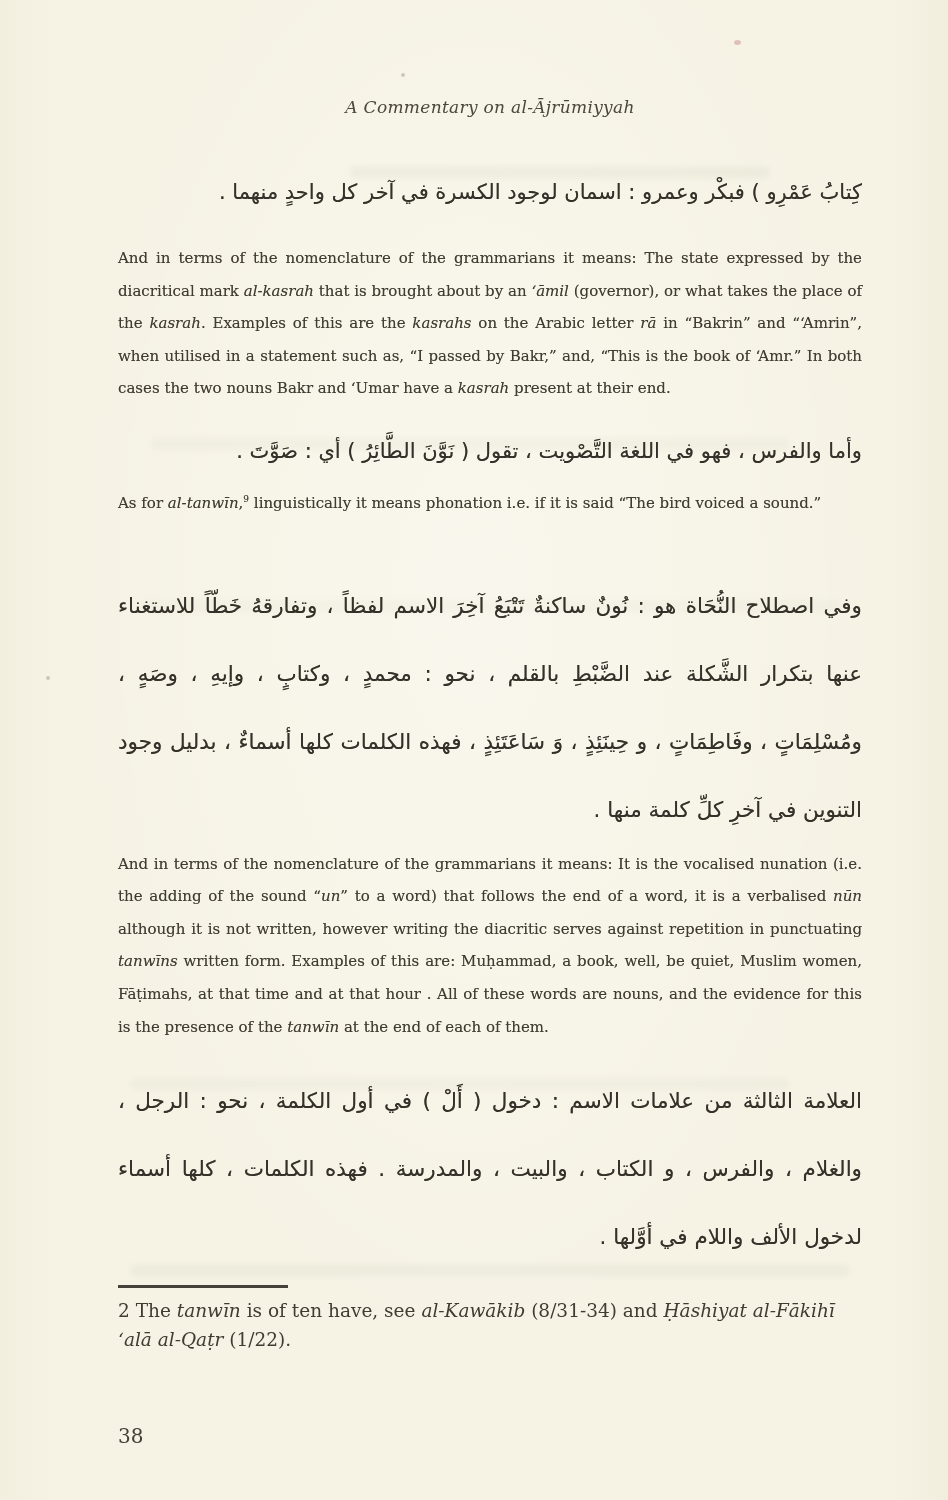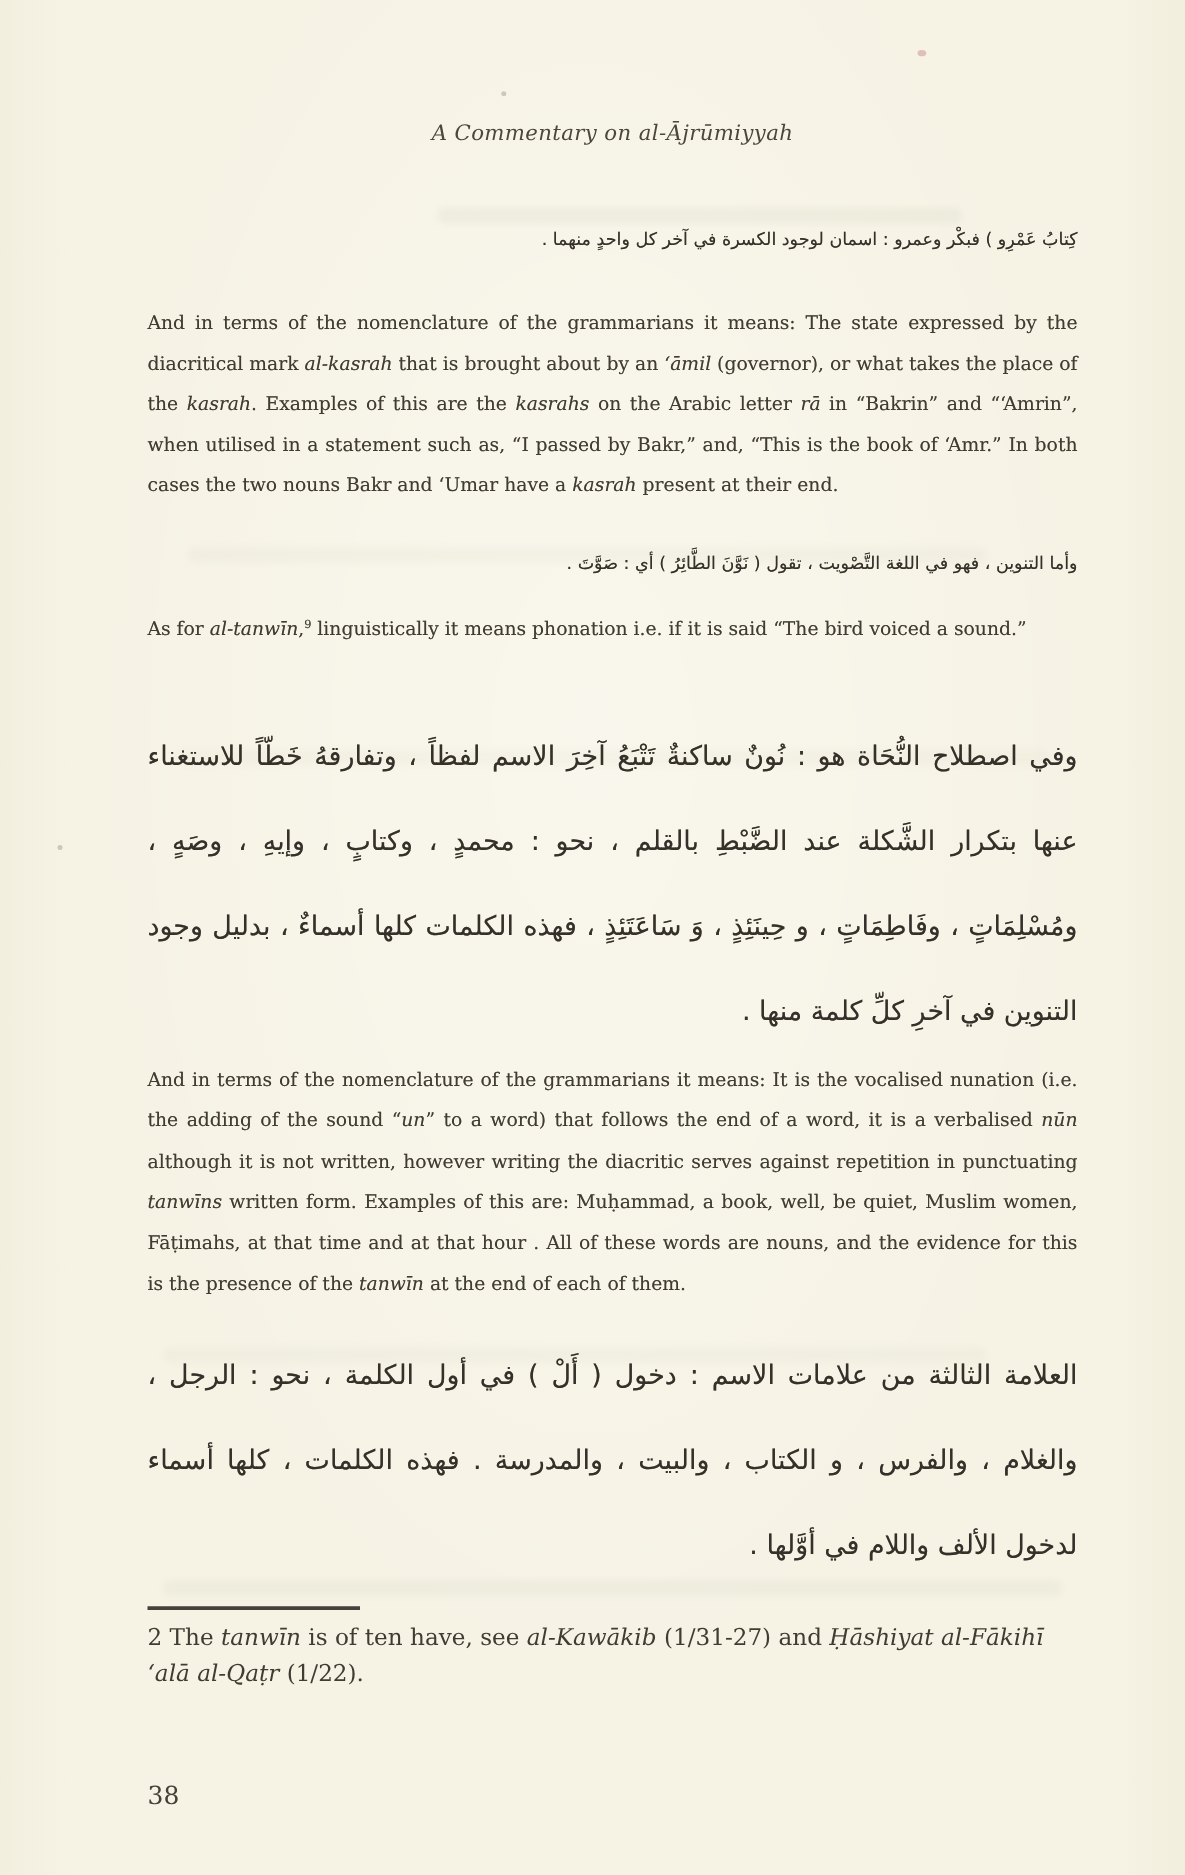--- a/index.html
+++ b/index.html
@@ -31,21 +31,21 @@
     margin-bottom: 50px;
   }
   .arabic {
     direction: rtl;
     unicode-bidi: embed;
     font-family: "DejaVu Sans", sans-serif;
     color: #35312a;
     text-shadow: 0 0 0.5px rgba(53,49,42,0.55);
   }
   .ar-line {
-    font-size: 14px;
+    font-size: 21px;
     line-height: 48px;
     text-align: right;
   }
   .ar-para {
     font-size: 21.5px;
     line-height: 68px;
     text-align: justify;
     text-align-last: right;
   }
   .en {
@@ -111,31 +111,31 @@
   <span class="ghost ghost-5"></span>
 
   <div class="content">
 
     <div class="running-header">A Commentary on al-Ājrūmiyyah</div>
 
     <div class="arabic ar-line mb-kitab">كِتابُ عَمْرِو ) فبكْر وعمرو : اسمان لوجود الكسرة في آخر كل واحدٍ منهما .</div>
 
     <p class="en mb-p1" style="margin:0 0 22px 0;"><span>And in terms of the nomenclature of the grammarians it means: The state expressed by the diacritical mark </span><span class="it">al-kasrah</span><span> that is brought about by an </span><span class="it">‘āmil</span><span> (governor), or what takes the place of the </span><span class="it">kasrah</span><span>. Examples of this are the </span><span class="it">kasrahs</span><span> on the Arabic letter </span><span class="it">rā</span><span> in “Bakrin” and “‘Amrin”, when utilised in a statement such as, “I passed by Bakr,” and, “This is the book of ‘Amr.” In both cases the two nouns Bakr and ‘Umar have a </span><span class="it">kasrah</span><span> present at their end.</span></p>
 
-    <div class="arabic ar-line mb-ar2">وأما التنوين ، فهو في اللغة التَّصْويت ، تقول ( نَوَّنَ الطَّائِرُ ) أي : صَوَّتَ .</div>
+    <div class="arabic ar-line mb-ar2">وأما والفرس ، فهو في اللغة التَّصْويت ، تقول ( نَوَّنَ الطَّائِرُ ) أي : صَوَّتَ .</div>
 
     <p class="en mb-p2" style="margin:0 0 52px 0;"><span>As for </span><span class="it">al-tanwīn</span><span>,</span><sup>9</sup><span> linguistically it means phonation i.e. if it is said “The bird voiced a sound.”</span></p>
 
     <div class="arabic ar-para mb-arpara1">وفي اصطلاح النُّحَاة هو : نُونٌ ساكنةٌ تَتْبَعُ آخِرَ الاسم لفظاً ، وتفارقهُ خَطّاً للاستغناء عنها بتكرار الشَّكلة عند الضَّبْطِ بالقلم ، نحو : محمدٍ ، وكتابٍ ، وإيهِ ، وصَهٍ ، ومُسْلِمَاتٍ ، وفَاطِمَاتٍ ، و حِينَئِذٍ ، وَ سَاعَتَئِذٍ ، فهذه الكلمات كلها أسماءٌ ، بدليل وجود التنوين في آخرِ كلِّ كلمة منها .</div>
 
     <p class="en mb-p3" style="margin:0 0 24px 0;"><span>And in terms of the nomenclature of the grammarians it means: It is the vocalised nunation (i.e. the adding of the sound “</span><span class="it">un</span><span>” to a word) that follows the end of a word, it is a verbalised </span><span class="it">nūn</span><span> although it is not written, however writing the diacritic serves against repetition in punctuating </span><span class="it">tanwīns</span><span> written form. Examples of this are: Muḥammad, a book, well, be quiet, Muslim women, Fāṭimahs, at that time and at that hour . All of these words are nouns, and the evidence for this is the presence of the </span><span class="it">tanwīn</span><span> at the end of each of them.</span></p>
 
     <div class="arabic ar-para mb-arpara2">العلامة الثالثة من علامات الاسم : دخول ( أَلْ ) في أول الكلمة ، نحو : الرجل ، والغلام ، والفرس ، و الكتاب ، والبيت ، والمدرسة . فهذه الكلمات ، كلها أسماء لدخول الألف واللام في أوَّلها .</div>
 
     <div class="footnote-rule"></div>
 
-    <p class="footnote" style="margin:0;"><span>2 The </span><span class="it">tanwīn</span><span> is of ten have, see </span><span class="it">al-Kawākib</span><span> (1/31-27) and </span><span class="it">Ḥāshiyat al-Fākihī ‘alā al-Qaṭr</span><span> (1/22).</span></p>
+    <p class="footnote" style="margin:0;"><span>2 The </span><span class="it">tanwīn</span><span> is of ten have, see </span><span class="it">al-Kawākib</span><span> (8/31-34) and </span><span class="it">Ḥāshiyat al-Fākihī ‘alā al-Qaṭr</span><span> (1/22).</span></p>
 
   </div>
 
   <div class="page-number">38</div>
 
 </div>
 
 </body></html>

